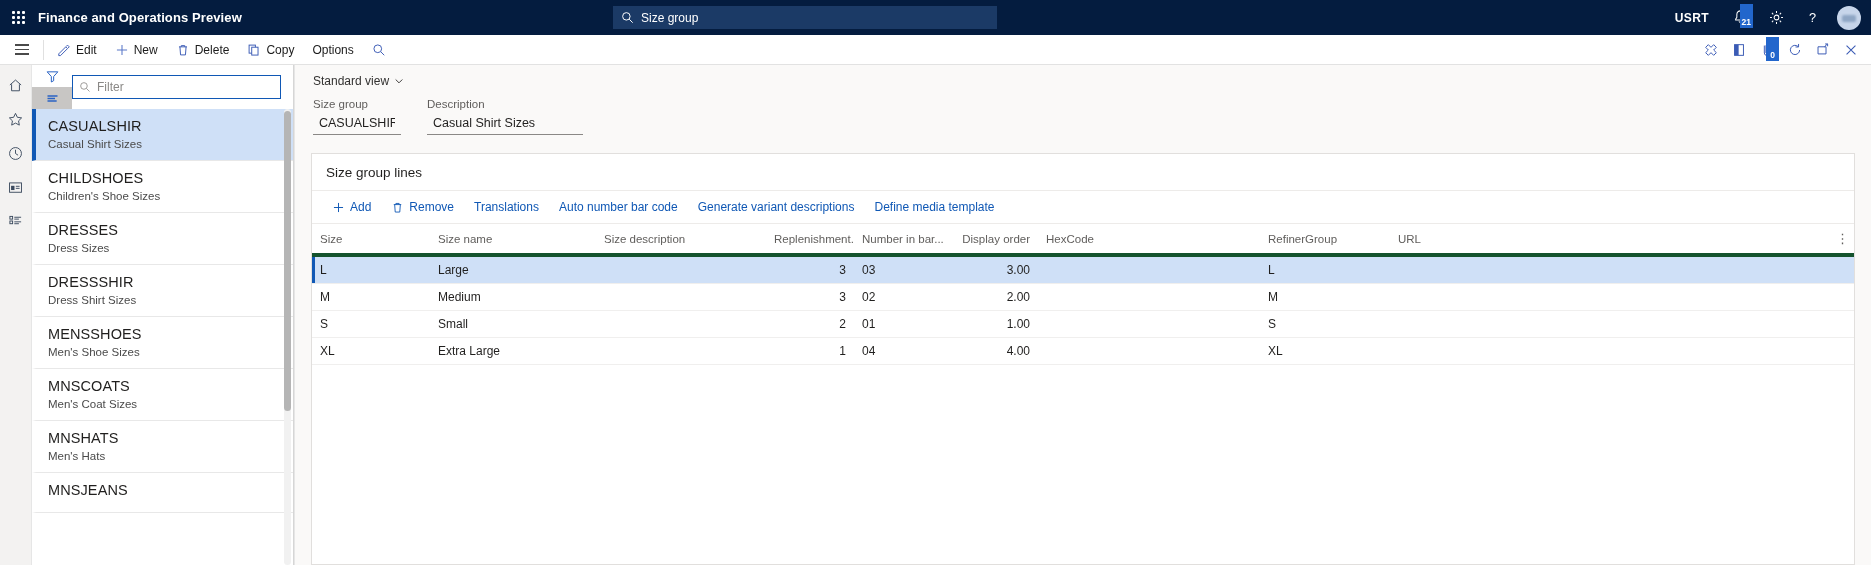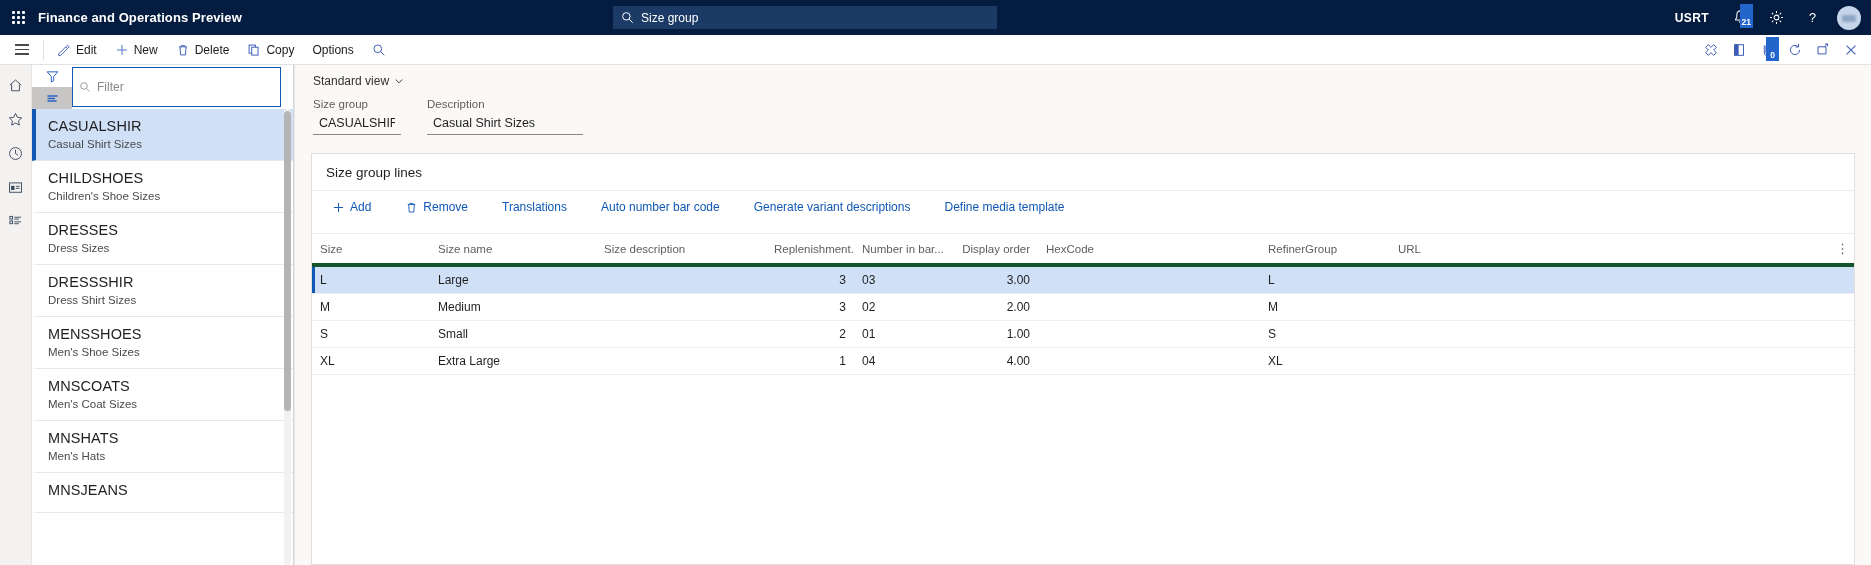--- a/index.html
+++ b/index.html
@@ -85,21 +85,21 @@
   }
   .lp-tools {
     height: 44px; flex: 0 0 44px; display: flex; align-items: center; background: #fff;
   }
   .lp-toolcol {
     width: 40px; flex: 0 0 40px; height: 100%; display: flex; flex-direction: column; align-items: center;
   }
   .lp-tool-btn { width: 40px; height: 28px; display: flex; align-items: center; justify-content: center; cursor: pointer; }
   .lp-tool-btn.active { background: #c8c6c4; }
   .filterbox {
-    flex: 1; height: 40px; margin-right: 12px; border: 1px solid #1058b5; background: #fff;
+    flex: 1; height: 24px; margin-right: 12px; border: 1px solid #1058b5; background: #fff;
     display: flex; align-items: center; padding: 0 6px; gap: 6px; cursor: text;
   }
   .filterbox span { font-size: 12px; color: #8a8886; }
 
   .lp-scroll { flex: 1 1 auto; overflow: hidden; position: relative; }
   .lp-item {
     border-bottom: 1px solid #e8e8e8; padding: 9px 12px 10px 12px;
     cursor: pointer; border-left: 4px solid transparent; background: #fff;
   }
   .lp-item.selected { background: #cfe0f7; border-left-color: #1058b5; }
@@ -132,21 +132,21 @@
   #f-sizegroup { width: 88px; }
   #f-desc { width: 156px; }
 
   .card {
     margin: 18px 16px 0 16px; background: #fff; border: 1px solid #e1dfdd;
     flex: 1 1 auto; display: flex; flex-direction: column; min-height: 0; overflow: hidden;
   }
   .card-head { padding: 11px 14px 10px 14px; border-bottom: 1px solid #edebe9; }
   .card-title { font-size: 13.5px; color: #201f1e; }
   .grid-toolbar {
-    display: flex; align-items: flex-start; gap: 14px; padding: 5px 10px 15px 10px;
+    display: flex; align-items: flex-start; gap: 0; padding: 5px 10px 5px 10px;
     border-bottom: 1px solid #edebe9;
   }
   .tool-link {
     font-size: 12px; color: #1058b5; padding: 4px 10px; cursor: pointer;
     display: flex; align-items: center; gap: 5px; white-space: nowrap;
   }
 
   table { width: 100%; border-collapse: collapse; table-layout: fixed; }
   thead th {
     font-size: 11.5px; color: #605e5c; font-weight: normal; text-align: left;

